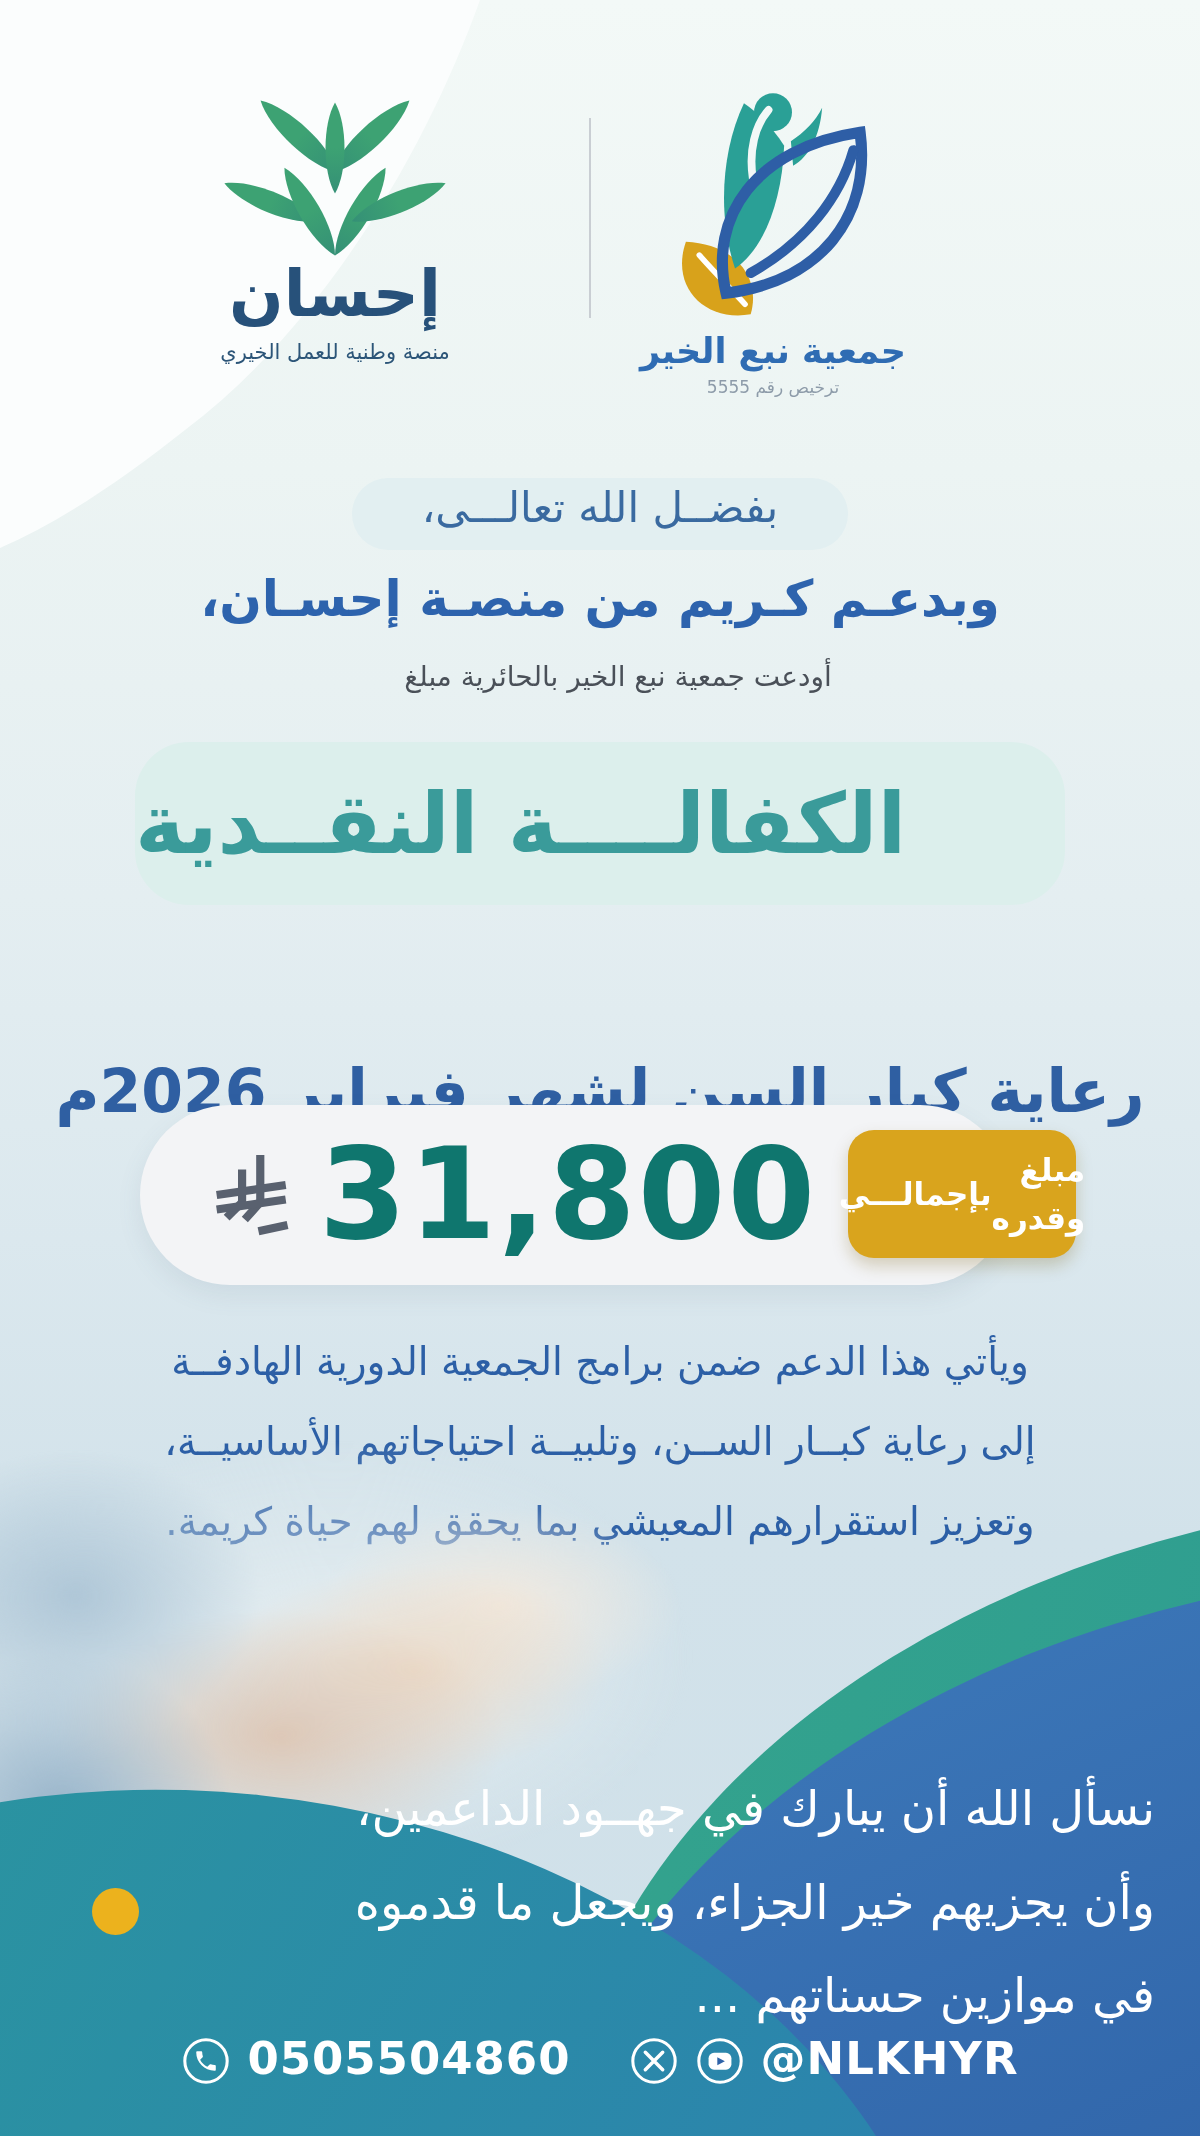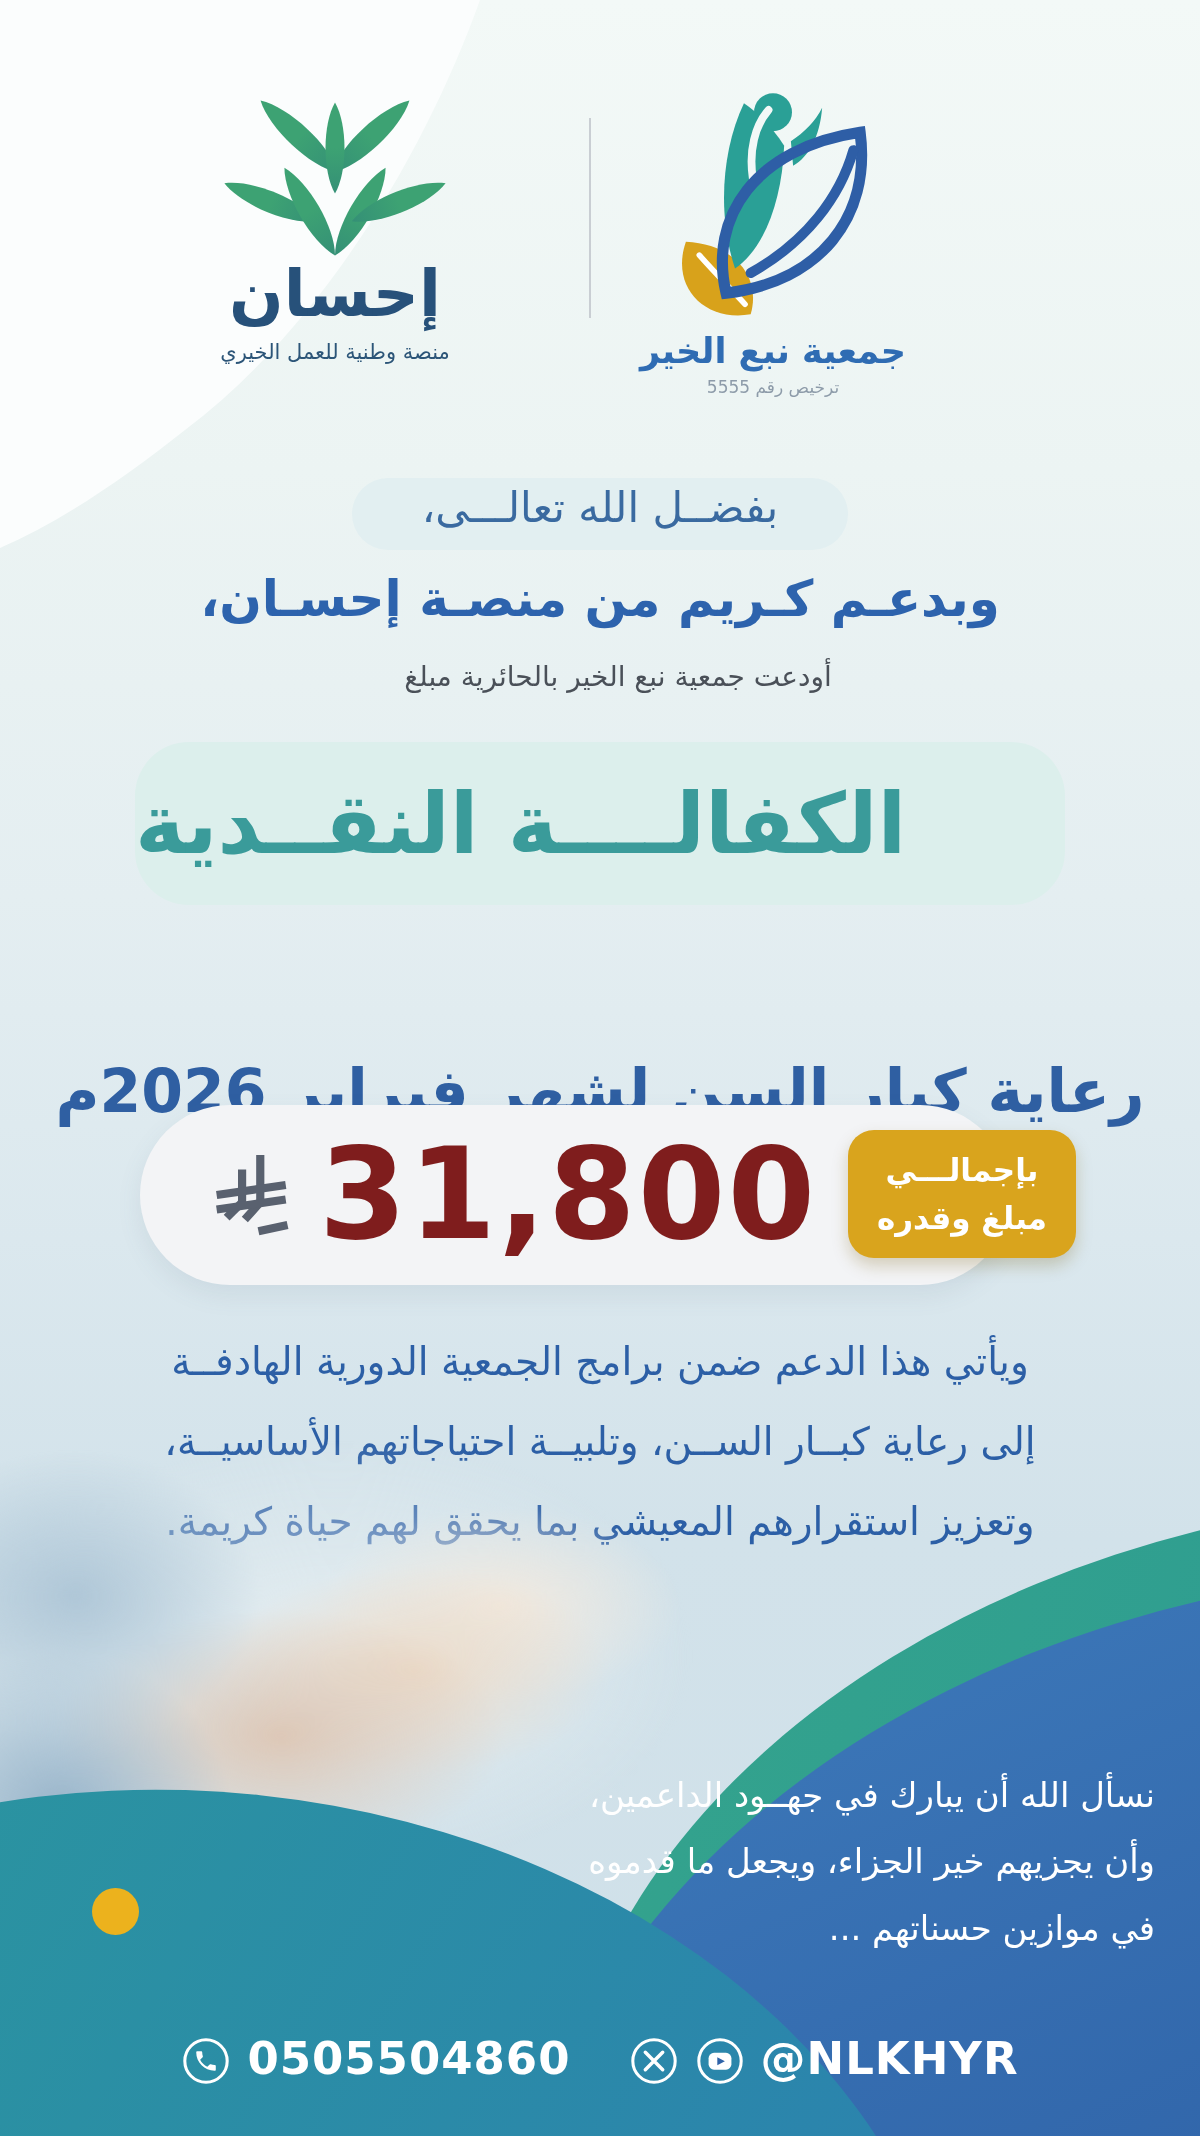--- a/index.html
+++ b/index.html
@@ -31,23 +31,23 @@
   .kafala-pill{left:135px;top:742px;width:930px;height:163px;background:#dcefec;border-radius:54px;
     display:flex;align-items:center;justify-content:flex-start;}
   .kafala-text{font-size:84px;font-weight:700;color:#3a9b9a;letter-spacing:1px;}
   .accounts-line{top:935px;font-size:44px;color:#3a70ae;}
   .project-line{top:1056px;font-size:60px;font-weight:700;color:#2f5fa2;}
 
   
   .amount-pill{left:140px;top:1105px;width:870px;height:180px;background:#f3f4f6;border-radius:95px;
     display:flex;align-items:center;justify-content:center;direction:ltr;gap:26px;padding-right:120px;
     box-shadow:0 10px 24px rgba(90,110,130,0.10);}
-  .amount-value{font-size:126px;font-weight:700;color:#7f1d1d;letter-spacing:2px;line-height:1;}
+  .amount-value{font-size:126px;font-weight:700;color:#0f766e;letter-spacing:2px;line-height:1;}
   .amount-badge{left:848px;top:1130px;width:228px;height:128px;background:#d9a41d;border-radius:26px;
-    display:flex;flex-direction:column;align-items:center;justify-content:center;
+    display:flex;flex-direction:row;align-items:center;justify-content:center;
     box-shadow:0 8px 16px rgba(120,90,10,0.25);}
   .badge-line{color:#fff;font-size:31px;font-weight:700;line-height:1.55;}
 
   
   .description{top:1322px;font-size:39px;font-weight:400;color:#2c5fa6;line-height:2.05;}
 
   
   .hands-photo{left:-20px;top:1445px;width:790px;height:470px;filter:blur(2px);
     background:
       radial-gradient(ellipse 260px 200px at 12% 32%,rgba(173,197,214,.95),rgba(173,197,214,0) 72%),
@@ -62,21 +62,21 @@
     background:linear-gradient(115deg,#35a48c 0%,#2b9a93 60%);transform:rotate(-6deg);}
   .blue-shape{left:515px;top:1568px;width:1950px;height:1450px;border-radius:50%;
     background:linear-gradient(155deg,#3f7cbc 0%,#2f63a8 45%,#2a5a9d 100%);}
   .teal-shape{left:-560px;top:1792px;width:1520px;height:1150px;border-radius:50%;
     background:linear-gradient(115deg,#2a9a9b 0%,#2b84ad 75%);transform:rotate(6deg);}
   .bottom-filler{left:0;top:2000px;width:1200px;height:136px;
     background:linear-gradient(90deg,#2b8aa4 0%,#2f63a8 60%);}
   .yellow-dot{left:92px;top:1888px;width:47px;height:47px;border-radius:50%;background:#ecb21d;}
 
   
-  .prayer{right:45px;top:1762px;text-align:right;font-size:34px;color:#ffffff;line-height:1.95;}
+  .prayer{right:45px;top:1762px;text-align:right;font-size:48px;color:#ffffff;line-height:1.95;}
 
   
   .footer{left:0;top:2036px;width:1200px;display:flex;align-items:flex-start;justify-content:center;
     gap:16px;direction:ltr;}
   .footer-text{color:#fff;font-size:45px;font-weight:600;letter-spacing:1px;line-height:1;}
   .footer-gap{width:26px;}
   .icon{display:block;}
 </style>
 </head>
 <body>

